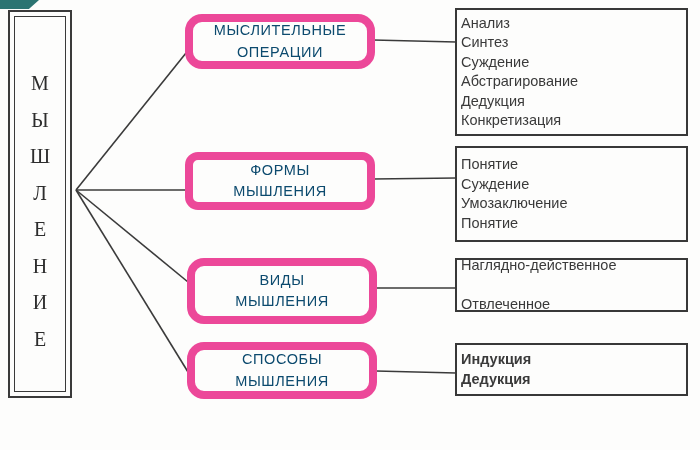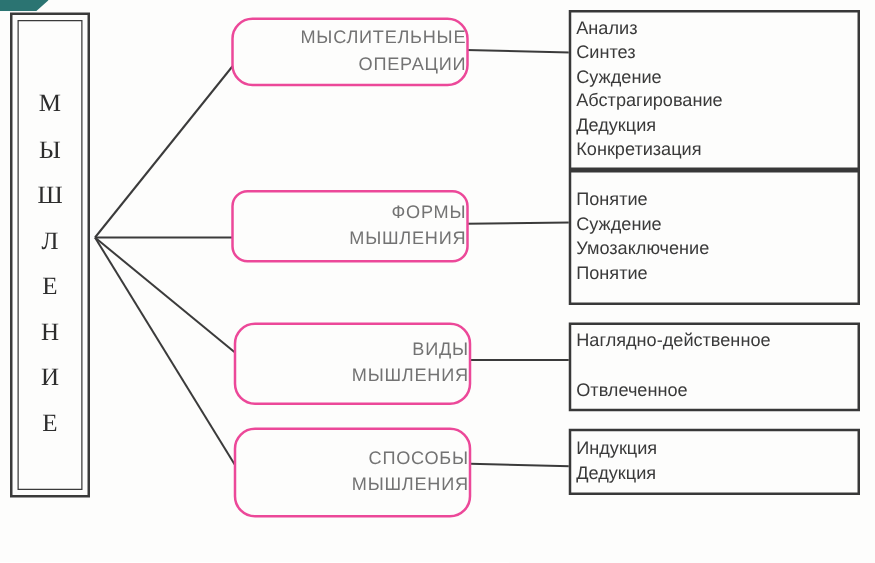--- a/index.html
+++ b/index.html
@@ -58,58 +58,58 @@
     font-family: "Liberation Serif", "DejaVu Serif", serif;
     font-size: 20px;
     line-height: 1;
     color: #2d2d2d;
     font-weight: 500;
   }
   
   .cat-box {
     position: absolute;
     width: 190px;
-    border: 2px solid #ec4899;
+    border: 8px solid #ec4899;
     border-radius: 17px;
     box-sizing: border-box;
     background: #fdfdfc;
     display: flex;
     flex-direction: column;
-    align-items: flex-end;
+    align-items: center;
     justify-content: center;
     text-align: center;
-    color: #737373;
+    color: #0c4a6e;
     font-size: 14.5px;
     font-weight: 500;
     letter-spacing: 0.6px;
     line-height: 1.45;
   }
   #cat-1 { left: 185px; top: 14px;  height: 55px; }
   #cat-2 { left: 185px; top: 152px; height: 58px; border-radius: 13px; }
   #cat-3 { left: 187px; top: 258px; height: 66px; }
-  #cat-4 { left: 187px; top: 342px; height: 72px; }
+  #cat-4 { left: 187px; top: 342px; height: 57px; }
   
   .items-box {
     position: absolute;
     left: 455px;
     width: 233px;
     border: 2px solid #383838;
     box-sizing: border-box;
     background: #fdfdfc;
     color: #3a3a3a;
     font-size: 14.5px;
     display: flex;
     flex-direction: column;
     justify-content: center;
     padding-left: 4px;
   }
   #items-1 { top: 8px;   height: 128px; }
-  #items-2 { top: 136px; height: 108px;  }
-  #items-3 { top: 258px; height: 71px; gap: 20px;  }
-  #items-4 { top: 343px; height: 53px;  }
+  #items-2 { top: 146px; height: 96px;  }
+  #items-3 { top: 258px; height: 54px; gap: 20px;  }
+  #items-4 { top: 343px; height: 53px; font-weight: bold;  }
   .item-line { line-height: 19.5px; white-space: nowrap; }
 </style>
 </head>
 <body>
 
 <div id="stage">
 
   <div class="corner-accent"></div>
 
   <svg class="connectors" viewBox="0 0 700 450" xmlns="http://www.w3.org/2000/svg">

